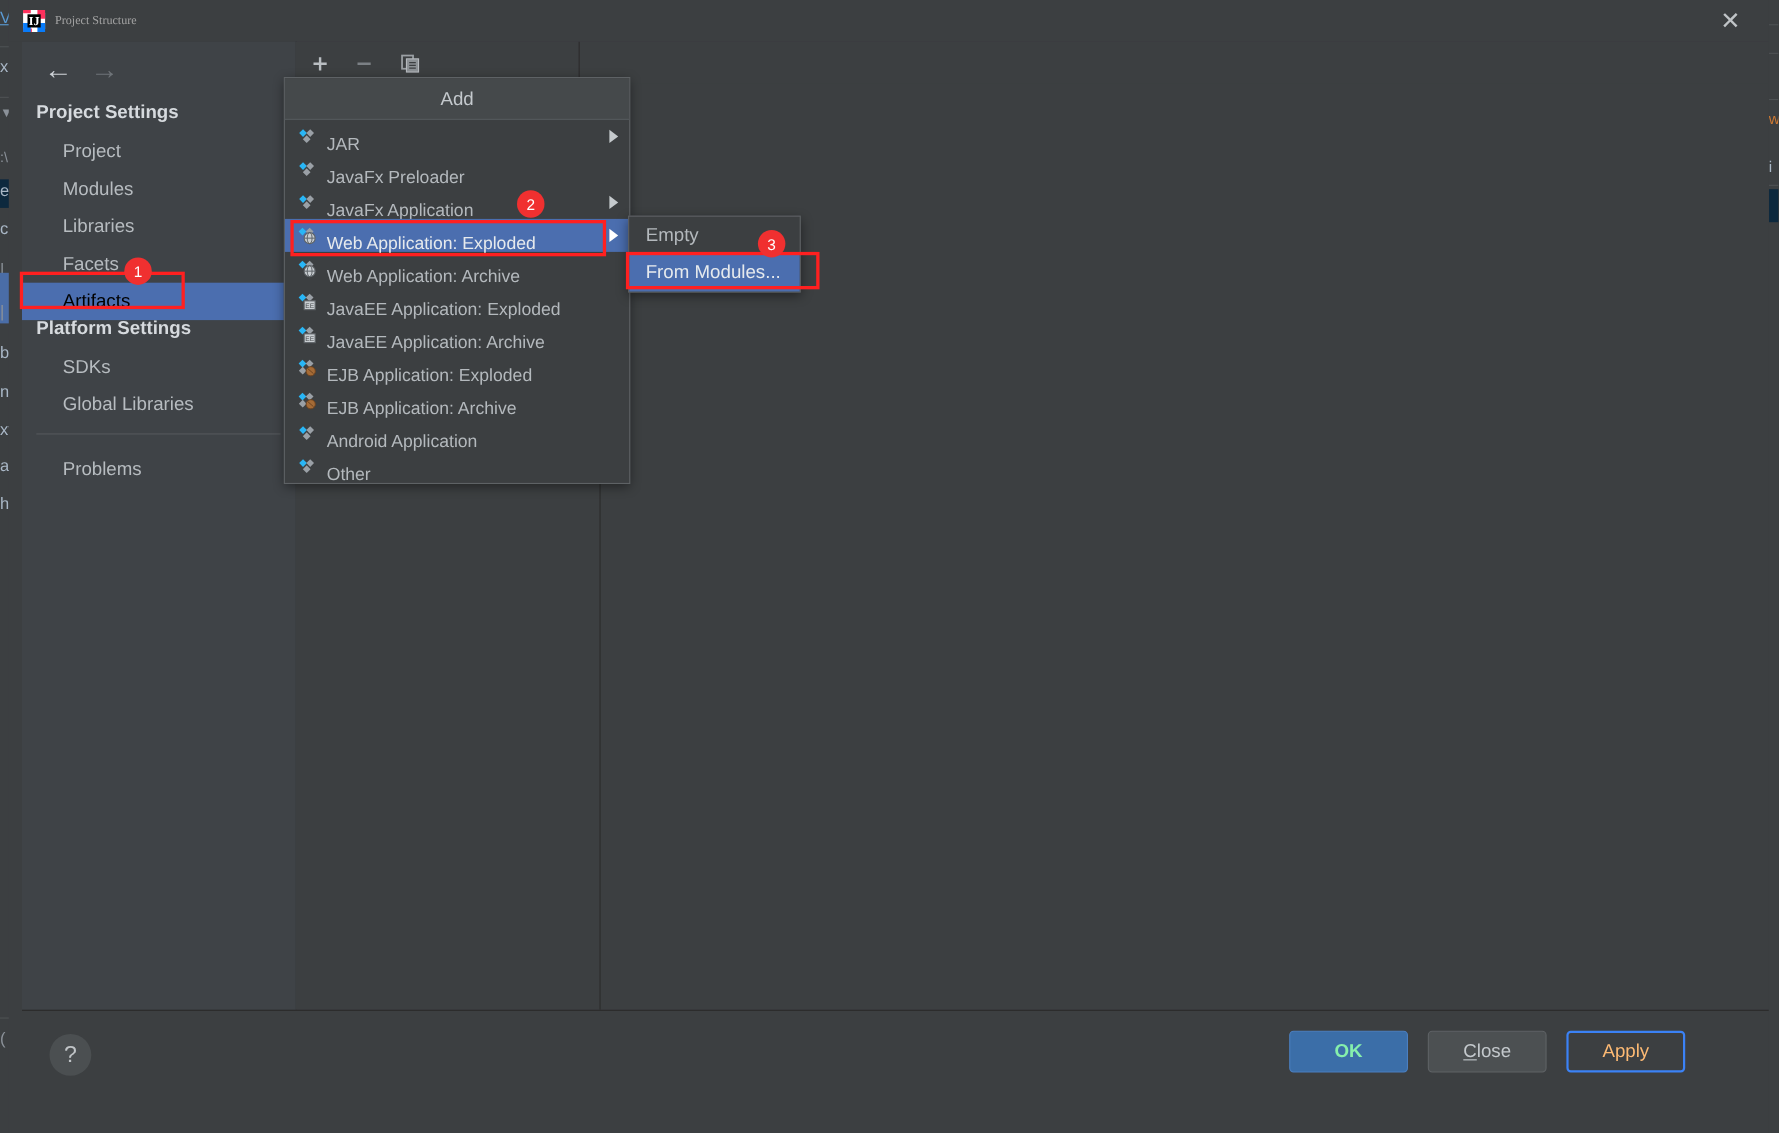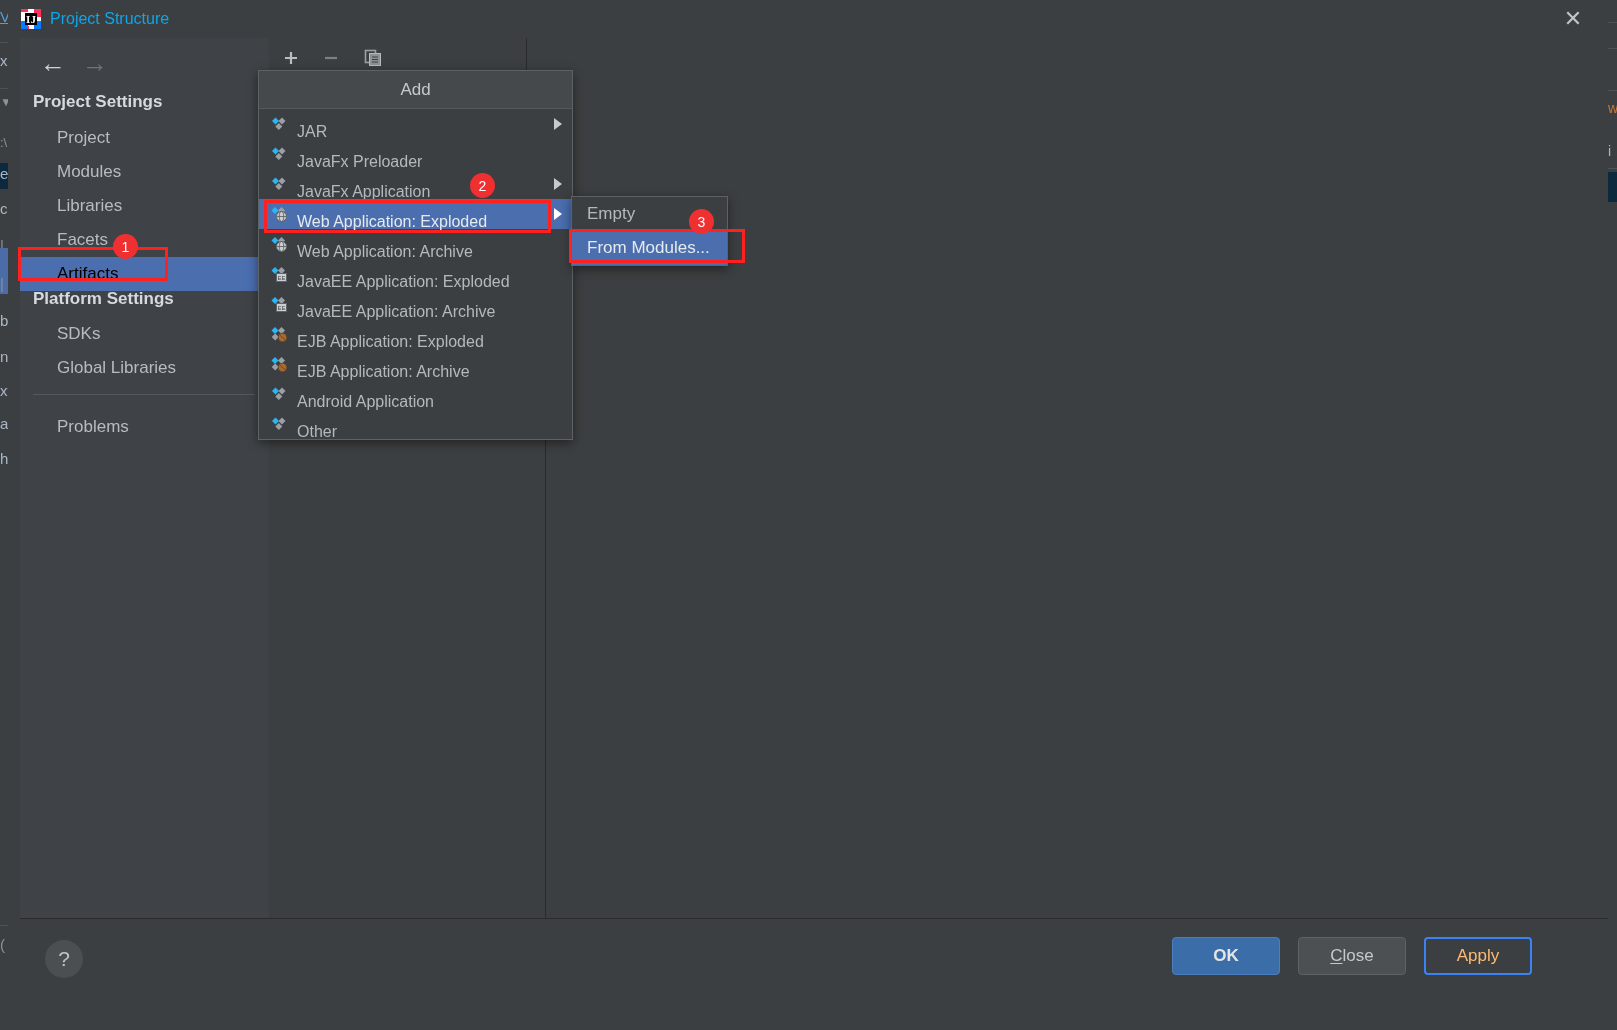--- a/index.html
+++ b/index.html
@@ -54,21 +54,21 @@
   }
   .titlebar {
     position: absolute; left: 0; top: 0; width: 1600px; height: 38px;
     background: #3c3f41;
   }
   .title-icon {
     position: absolute; left: 12px; top: 8px; width: 22px; height: 22px;
   }
   .title-text {
     position: absolute; left: 42px; top: 8px;
-    font-size: 16px; color: #0ea5e9; line-height: 22px;
+    font-size: 11px; color: #a3a3a3; line-height: 22px; font-family: Liberation Serif, serif;
   }
   .close-btn {
     position: absolute; right: 12px; top: 4px; width: 46px; height: 30px;
     display: flex; align-items: center; justify-content: center;
     color: #c0c4c7; font-size: 22px; cursor: pointer;
   }
 
   
   .sidebar {
     position: absolute; left: 12px; top: 38px; width: 249px; height: 880px;
@@ -179,21 +179,21 @@
     border-radius: 50%; background: #4b4f51; color: #c0c4c7;
     display: flex; align-items: center; justify-content: center;
     font-size: 21px; cursor: pointer;
   }
   .dlg-btn {
     position: absolute; top: 18px; height: 38px;
     border-radius: 4px; font-size: 17px;
     display: flex; align-items: center; justify-content: center; cursor: pointer;
     box-sizing: border-box;
   }
-  .btn-ok     { background: #3b6ea8; color: #e5e5e5; border: 1px solid #4b7fc0; font-weight: bold; }
+  .btn-ok     { background: #3b6ea8; color: #86efac; border: 1px solid #4b7fc0; font-weight: bold; }
   .btn-close  { background: #4c5052; color: #c4c9cd; border: 1px solid #5e6265; }
   .btn-apply  { background: #3c3f41; color: #fdba74; border: 2px solid #3b82f6; }
   .u { text-decoration: underline; text-underline-offset: 2px; }
 </style>
 </head>
 <body>
 
 <div id="root">
 
   <div class="bg-left">

